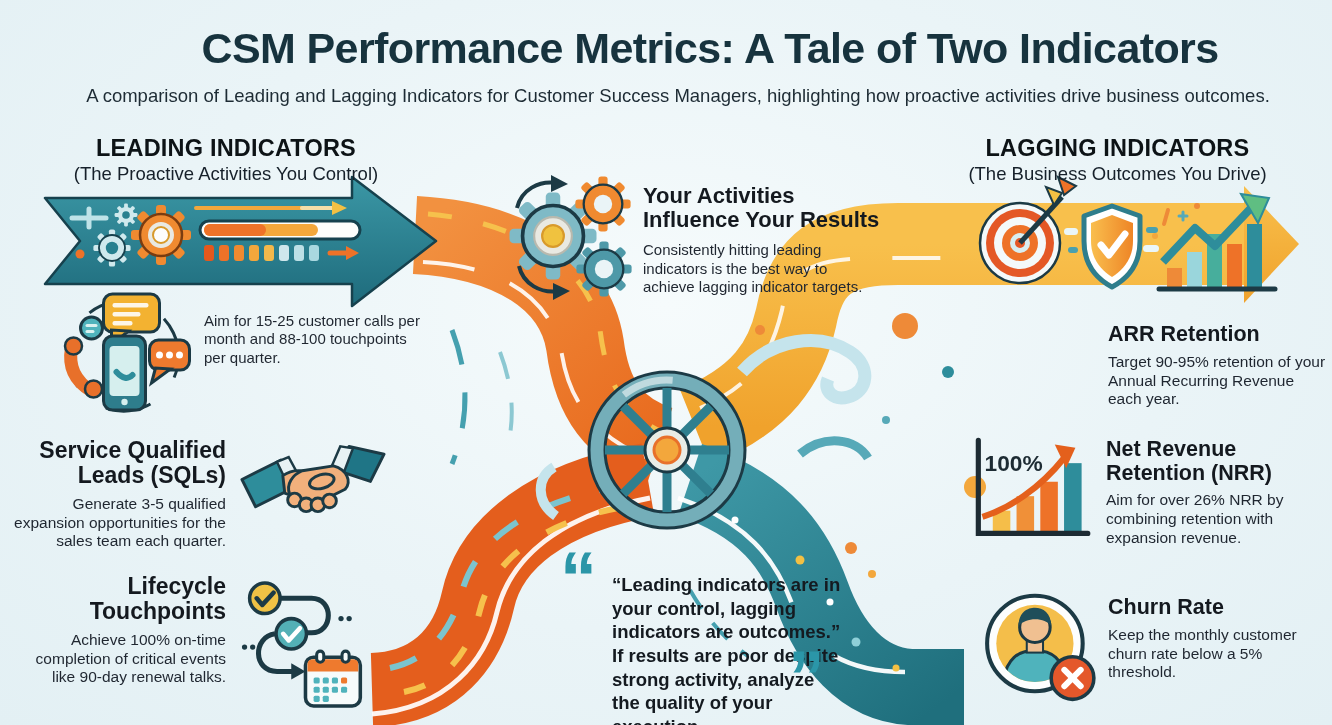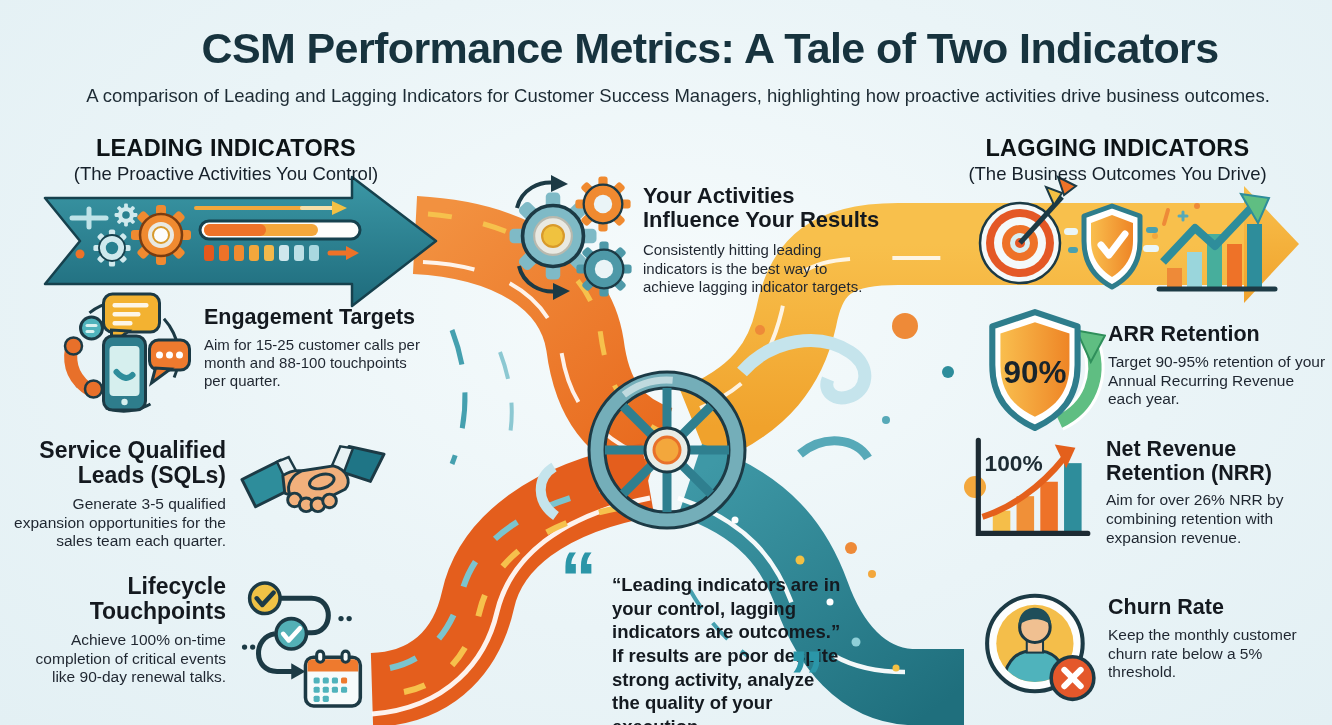--- a/index.html
+++ b/index.html
@@ -242,21 +242,20 @@
       <path d="M 65 84 q 9 10 16 3" stroke="#2e8d9b" stroke-width="6" fill="none" stroke-linecap="round"></path>
       <circle cx="73" cy="114" r="3.2" fill="#d6efee"></circle>
       <rect x="98" y="52" width="40" height="30" rx="9" fill="#ee7a2e" stroke="#1c3a45" stroke-width="3"></rect>
       <polygon points="104,80 100,95 119,81" fill="#ee7a2e" stroke="#1c3a45" stroke-width="3"></polygon>
       <circle cx="108" cy="67" r="3.5" fill="#ffffff"></circle>
         <circle cx="118" cy="67" r="3.5" fill="#ffffff"></circle>
         <circle cx="128" cy="67" r="3.5" fill="#ffffff"></circle>
     </svg>
   </div>
   <div class="abs" style="left:204px;top:306px;width:225px;">
-    <div class="metric-title">Engagement Targets</div>
     <div class="metric-desc" style="width:218px;">Aim for 15-25 customer calls per month and 88-100 touchpoints per quarter.</div>
   </div>
 
   <div class="abs r" style="left:14px;top:438px;width:212px;">
     <div class="metric-title" style="font-size:23px;">Service Qualified Leads (SQLs)</div>
     <div class="metric-desc" style="font-size:15.5px;">Generate 3-5 qualified expansion opportunities for the sales team each quarter.</div>
   </div>
   <div class="abs" style="left:240px;top:444px;">
     <svg width="146" height="108" viewBox="0 0 150 110">
       <polygon points="2,36 42,16 60,42 16,64" fill="#2e8d9b" stroke="#1c3a45" stroke-width="3" stroke-linejoin="round"></polygon>
@@ -345,30 +344,20 @@
 
   <div class="abs quote-mark" style="left:560px;top:548px;">“</div>
   <div class="abs quote-text" style="left:612px;top:553px;width:232px;margin-top:20px;">“Leading indicators are in your control, lagging indicators are outcomes.” If results are poor despite strong activity, analyze the quality of your execution.</div>
   <div class="abs quote-mark" style="left:788px;top:648px;">”</div>
 
   <div class="abs col-head" style="left:945px;top:135px;width:345px;">
     <div class="h">LAGGING INDICATORS</div>
     <div class="s">(The Business Outcomes You Drive)</div>
   </div>
 
-  <div class="abs" style="left:972px;top:302px;">
-    <svg width="134" height="134" viewBox="0 0 132 132">
-      <path d="M 86 118 C 116 104 127 74 118 44" stroke="#ffffff" stroke-width="19" fill="none"></path>
-      <path d="M 86 118 C 116 104 127 74 118 44" stroke="#5fbe82" stroke-width="13" fill="none"></path>
-      <polygon points="103,28 131,33 117,59" fill="#5fbe82" stroke="#2f8f5b" stroke-width="2"></polygon>
-      <path d="M 62 10 L 104 24 L 104 62 C 104 94 88 112 62 124 C 36 112 20 94 20 62 L 20 24 Z" fill="#ffffff" stroke="#2e7d8c" stroke-width="6" stroke-linejoin="round"></path>
-      <path d="M 62 20 L 96 31 L 96 62 C 96 88 83 103 62 113 C 41 103 28 88 28 62 L 28 31 Z" fill="url(#gShield)"></path>
-      <text x="62" y="80" text-anchor="middle" font-family="Liberation Sans, sans-serif" font-size="31" font-weight="800" fill="#18242c">90%</text>
-    </svg>
-  </div>
   <div class="abs" style="left:1108px;top:323px;width:222px;">
     <div class="metric-title">ARR Retention</div>
     <div class="metric-desc" style="font-size:15.5px;width:218px;">Target 90-95% retention of your Annual Recurring Revenue each year.</div>
   </div>
 
   <div class="abs" style="left:968px;top:434px;">
     <svg width="126" height="112" viewBox="0 0 122 108">
       <rect x="24" y="74" width="17" height="22" fill="#f5be49"></rect>
       <rect x="47" y="60" width="17" height="36" fill="#f09038"></rect>
       <rect x="70" y="46" width="17" height="50" fill="#ee7228"></rect>

